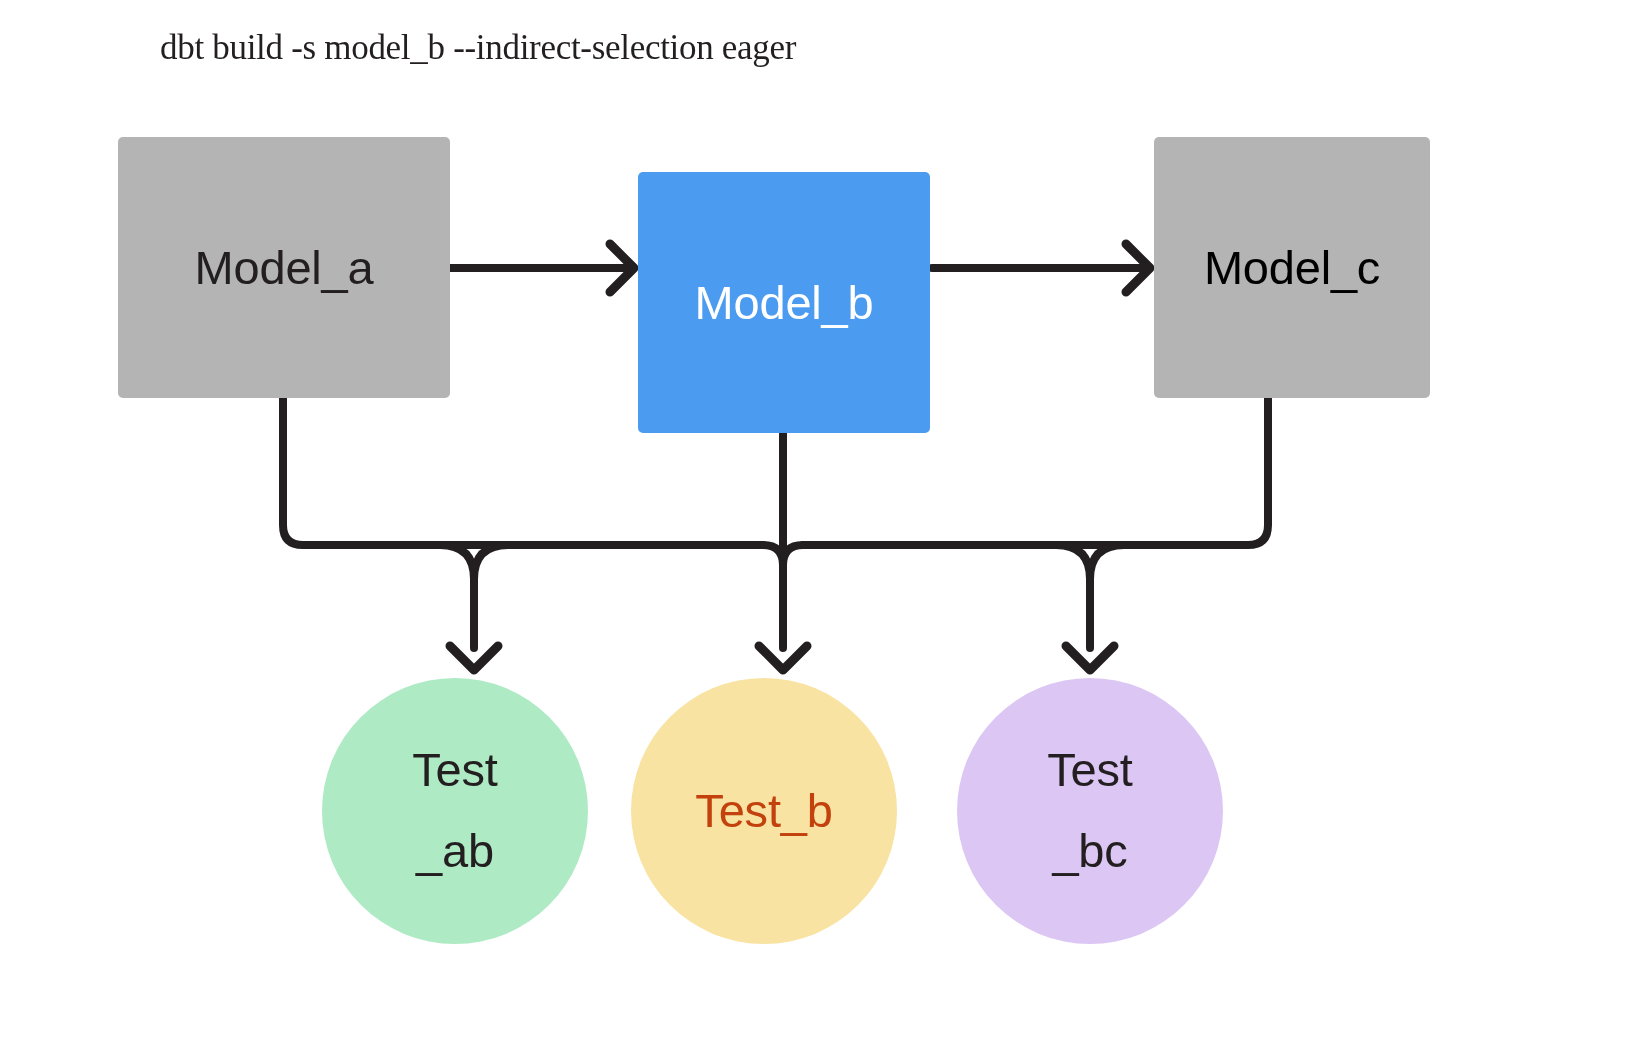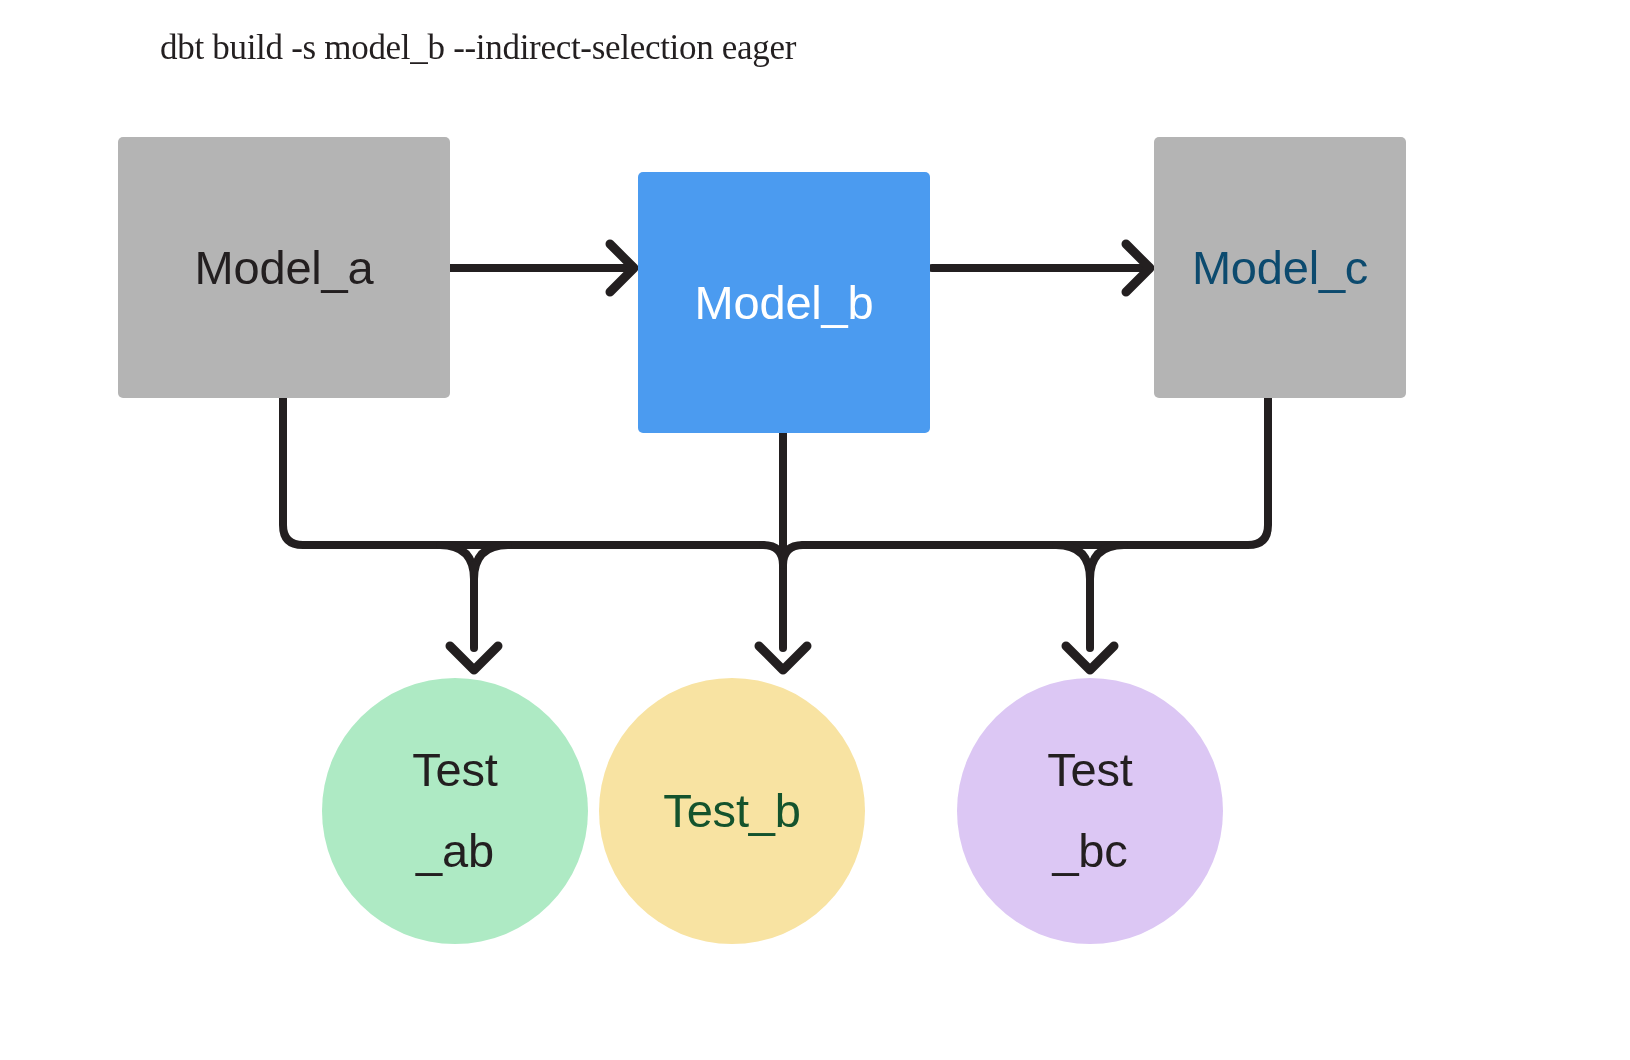--- a/index.html
+++ b/index.html
@@ -127,30 +127,30 @@
   </svg>
 
   <div class="node-box" id="node-model-a" style="left: 118px; top: 137px; width: 332px; height: 261px; background: rgb(180, 180, 180); color: rgb(35, 31, 32);">
     <span>Model_a</span>
   </div>
 
   <div class="node-box" id="node-model-b" style="left: 638px; top: 137px; width: 292px; height: 261px; background: rgb(75, 155, 240); color: rgb(255, 255, 255); margin-top: 35px;">
     <span>Model_b</span>
   </div>
 
-  <div class="node-box" id="node-model-c" style="left: 1154px; top: 137px; width: 252px; height: 261px; background: rgb(180, 180, 180); color: #0c4a6e;">
+  <div class="node-box" id="node-model-c" style="left: 1154px; top: 137px; width: 276px; height: 261px; background: rgb(180, 180, 180); color: #000000;">
     <span>Model_c</span>
   </div>
 
   <div class="node-circle" id="node-test-ab" style="left: 322px; top: 678px; width: 266px; height: 266px; background: rgb(174, 234, 196); color: rgb(35, 31, 32);">
     <span class="circle-line">Test</span>
     <span class="circle-line">_ab</span>
   </div>
 
-  <div class="node-circle" id="node-test-b" style="left: 599px; top: 678px; width: 266px; height: 266px; background: rgb(248, 227, 162); color: #14532d; text-align: center;">
+  <div class="node-circle" id="node-test-b" style="left: 631px; top: 678px; width: 266px; height: 266px; background: rgb(248, 227, 162); color: #c2410c; text-align: center;">
     <span class="circle-line">Test_b</span>
   </div>
 
   <div class="node-circle" id="node-test-bc" style="left: 957px; top: 678px; width: 266px; height: 266px; background: rgb(220, 199, 244); color: rgb(35, 31, 32);">
     <span class="circle-line">Test</span>
     <span class="circle-line">_bc</span>
   </div>
 
 </div>
 

